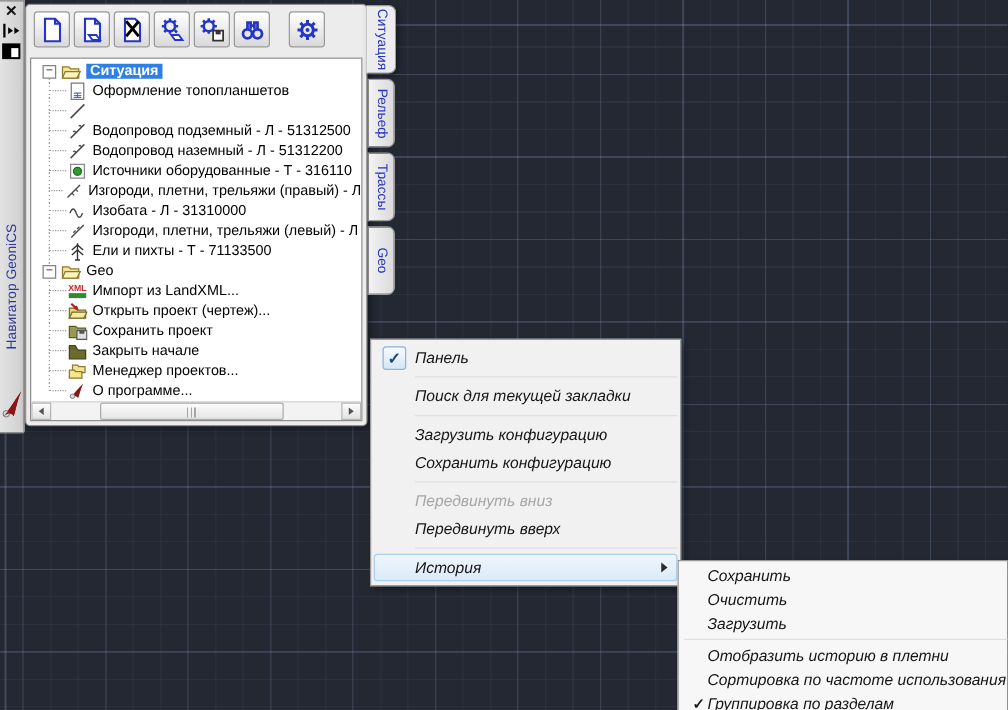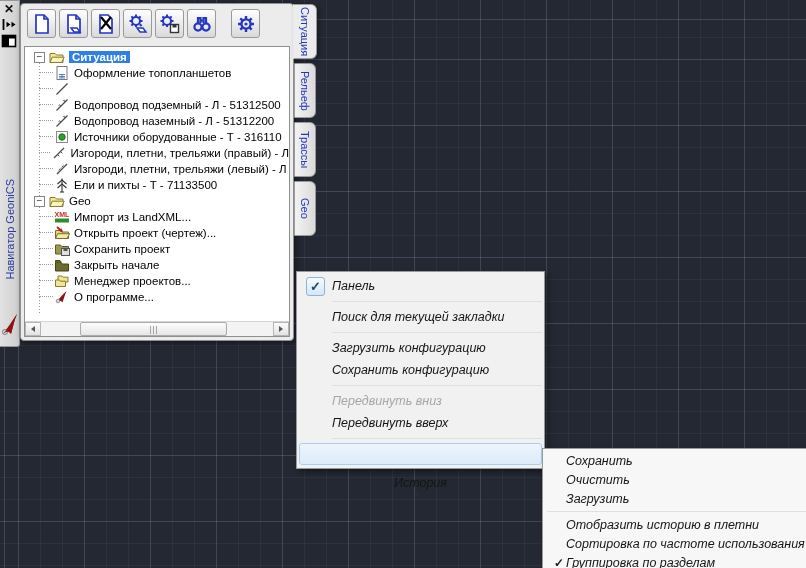--- a/index.html
+++ b/index.html
@@ -92,21 +92,21 @@
     box-shadow:3px 3px 5px rgba(0,0,0,0.4);padding:3px 0;font-size:12.5px;z-index:10;
   }
   #context-menu{left:296px;top:271px;width:249px;}
   #history-submenu{left:542px;top:448px;width:310px;background:#f7f7f7;padding:2px 0;z-index:11;}
   .menu-item{display:flex;align-items:center;height:22px;margin:0 2px;border:1px solid transparent;border-radius:3px;box-sizing:border-box;}
   #history-submenu .menu-item{height:19px;}
   .gutter{flex:0 0 32px;display:flex;align-items:center;height:100%;}
   #history-submenu .gutter{flex:0 0 20px;}
   .mlabel{flex:1;color:#151515;font-style:italic;}
   .menu-item.disabled .mlabel{color:#a6a6a6;}
-  .menu-item.highlight{background:linear-gradient(#eef5fc,#dcebfa);border-color:#abcfee;flex-direction:column;}
+  .menu-item.highlight{background:linear-gradient(#eef5fc,#dcebfa);border-color:#abcfee;}
   .menu-sep{height:1px;background:#e0e0e0;margin:4px 2px 4px 35px;}
   #history-submenu .menu-sep{margin:3px 4px;}
   .boxcheck{
     width:19px;height:19px;margin-left:6px;border:1px solid #8db2db;border-radius:3px;
     background:linear-gradient(#f6fafd,#d5e6f5);display:flex;align-items:center;justify-content:center;
     color:#1f476e;font-weight:bold;font-size:13px;box-sizing:border-box;
   }
   .subcheck{margin-left:8px;color:#1a1a1a;font-size:12px;font-weight:bold;}
   .submenu-arrow{width:0;height:0;border-left:5px solid #2b2b2b;border-top:4px solid transparent;border-bottom:4px solid transparent;margin-right:7px;}
 </style>
@@ -258,20 +258,27 @@
           <div class="stub"></div>
           <svg width="16" height="16" viewBox="0 0 16 16" class="ticon">
             <path d="M3 13L13 3" stroke="#4a4a4a" stroke-width="1.2"></path>
             <path d="M6.5 9.5l1.8 1.8M9.5 6.5l1.8 1.8" stroke="#4a4a4a" stroke-width="1"></path>
           </svg>
           <span class="tlabel">Изгороди, плетни, трельяжи (правый) - Л</span>
         </div>
         <div class="tree-row">
           <div class="stub"></div>
           <svg width="16" height="16" viewBox="0 0 16 16" class="ticon">
+            <path d="M2 9.5c1.5-4.5 3.5-4.5 5 0s3.5 4.5 5 0" fill="none" stroke="#4a4a4a" stroke-width="1.2"></path>
+          </svg>
+          <span class="tlabel">Изобата - Л - 31310000</span>
+        </div>
+        <div class="tree-row">
+          <div class="stub"></div>
+          <svg width="16" height="16" viewBox="0 0 16 16" class="ticon">
             <path d="M3 13L13 3" stroke="#4a4a4a" stroke-width="1.2"></path>
             <path d="M4.7 9.2l1.8-1.8M7.7 6.2l1.8-1.8" stroke="#4a4a4a" stroke-width="1"></path>
           </svg>
           <span class="tlabel">Изгороди, плетни, трельяжи (левый) - Л</span>
         </div>
         <div class="tree-row">
           <div class="stub"></div>
           <svg width="16" height="16" viewBox="0 0 16 16" class="ticon">
             <g stroke="#333" stroke-width="1.1" fill="none">
               <path d="M8 1.5V15"></path>

